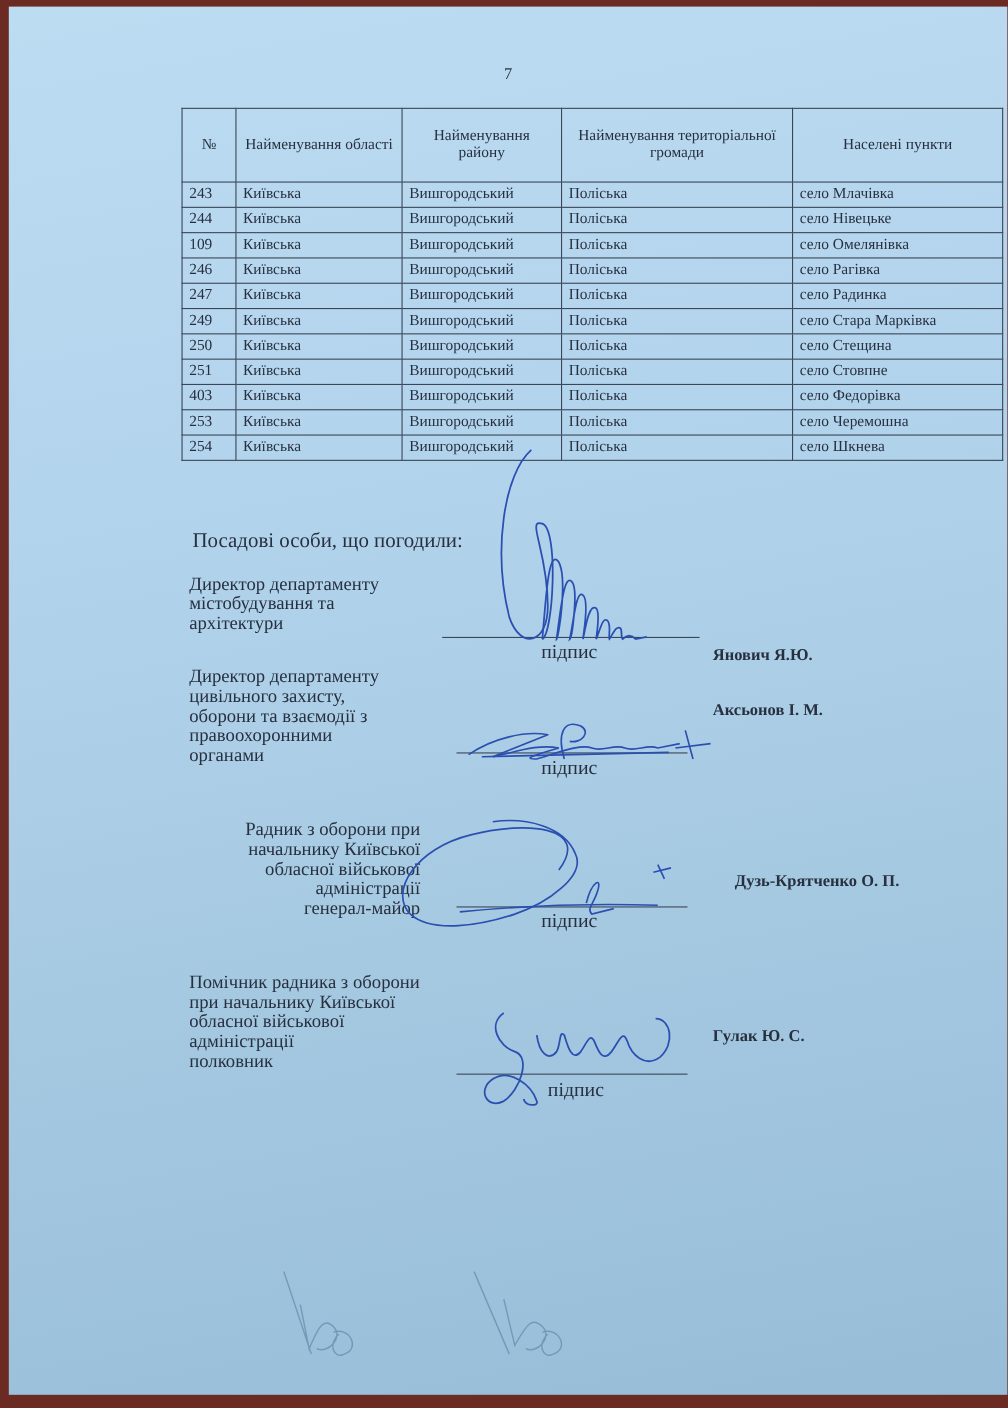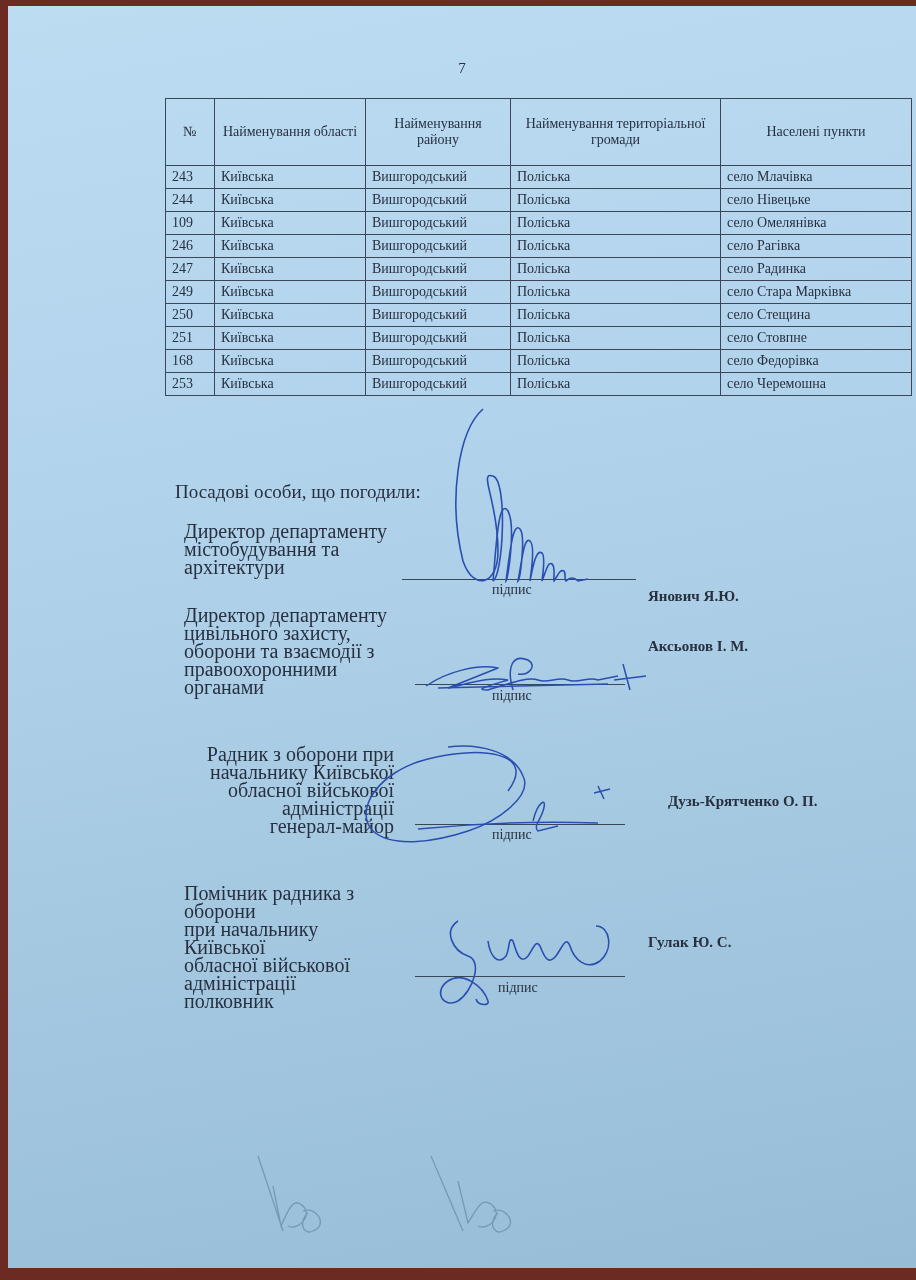--- a/index.html
+++ b/index.html
@@ -30,23 +30,23 @@
   }
   table.places td { height: 22px; line-height: 22px; white-space: nowrap; }
   td.num { text-align: left; padding: 0 4px; }
   .c0 { width: 36px; } .c1 { width: 138px; } .c2 { width: 132px; }
   .c3 { width: 197px; } .c4 { width: 178px; }
 
   .approved-title {
     position: absolute; left: 167px; top: 475px; font-size: 19px;
   }
   .sig-block { position: absolute; left: 164px; width: 740px; }
-  .sig-position { position: absolute; left: 12px; top: 0; width: 210px; font-size: 20px; line-height: 18px; }
+  .sig-position { position: absolute; left: 0; top: 0; width: 210px; font-size: 17px; line-height: 18px; }
   .sig-line { position: absolute; border-top: 1px solid #3b4656; }
-  .sig-caption { position: absolute; font-size: 14px; }
+  .sig-caption { position: absolute; font-size: 18px; }
   .sig-name { position: absolute; font-size: 15px; font-weight: bold; }
   svg.sig { position: absolute; overflow: visible; }
   .faint { position: absolute; opacity: 0.35; }
 </style>
 </head>
 <body>
 
 <div class="page">
 
   <div class="page-number">7</div>
@@ -112,32 +112,39 @@
           <td>село Стещина</td>
         </tr>
       <tr>
           <td class="num">251</td>
           <td>Київська</td>
           <td>Вишгородський</td>
           <td>Поліська</td>
           <td>село Стовпне</td>
         </tr>
       <tr>
-          <td class="num">168</td>
+          <td class="num">403</td>
           <td>Київська</td>
           <td>Вишгородський</td>
           <td>Поліська</td>
           <td>село Федорівка</td>
         </tr>
       <tr>
           <td class="num">253</td>
           <td>Київська</td>
           <td>Вишгородський</td>
           <td>Поліська</td>
           <td>село Черемошна</td>
+        </tr>
+      <tr>
+          <td class="num">254</td>
+          <td>Київська</td>
+          <td>Вишгородський</td>
+          <td>Поліська</td>
+          <td>село Шкнева</td>
         </tr>
     </tbody>
   </table>
 
   <div class="approved-title">Посадові особи, що погодили:</div>
 
   <div class="sig-block" style="top:516px; height:80px;">
     <div class="sig-position">
       <div>Директор департаменту</div>
       <div>містобудування та</div>

